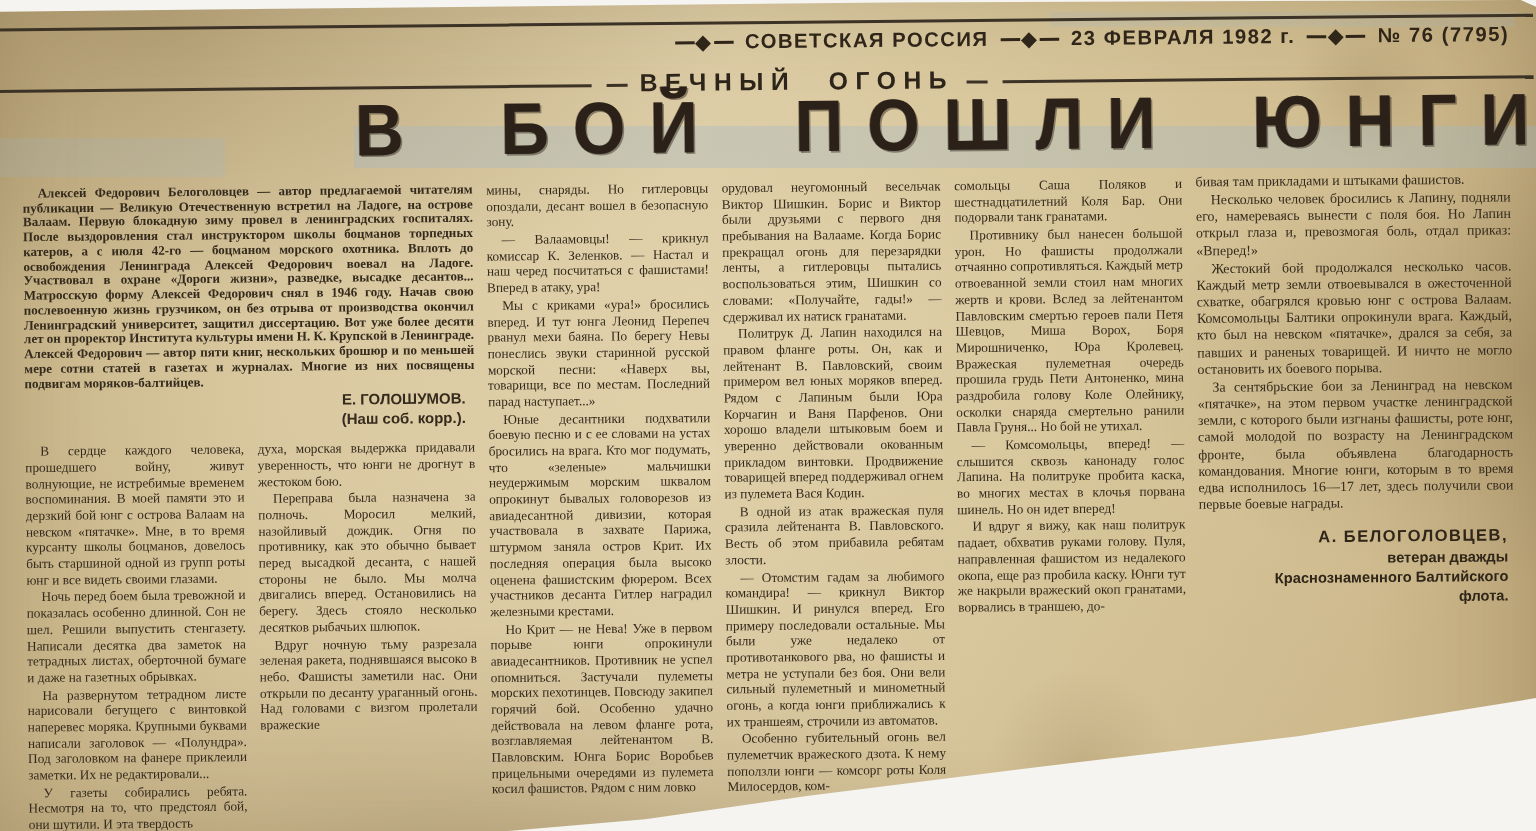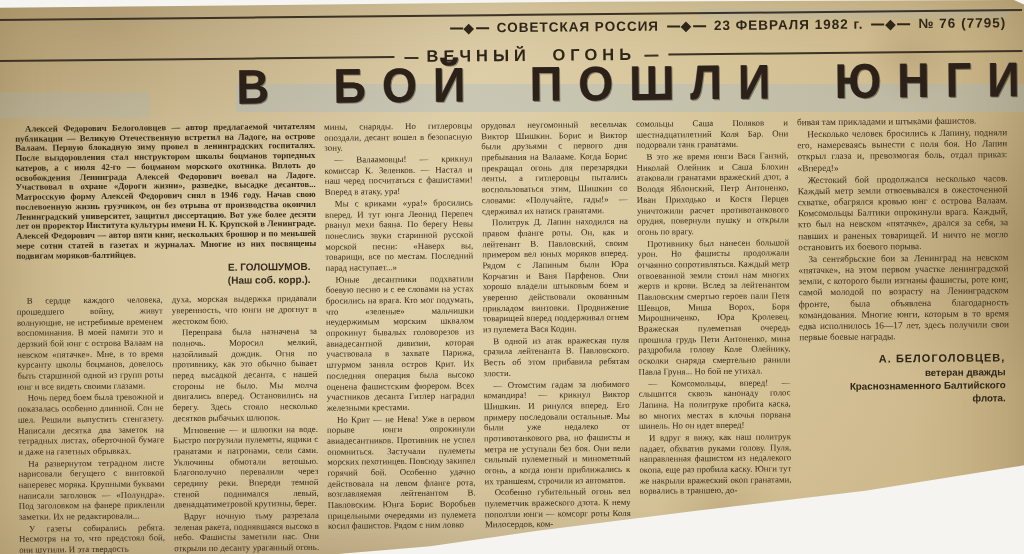--- a/index.html
+++ b/index.html
@@ -118,21 +118,20 @@
           <div class="cols2">
             <div class="col c1">
                 <p class="para">В сердце каждого человека, прошедшего войну, живут волнующие, не истребимые временем воспоминания. В моей памяти это и дерзкий бой юнг с острова Валаам на невском «пятачке». Мне, в то время курсанту школы боцманов, довелось быть старшиной одной из групп роты юнг и все видеть своими глазами.</p>
                 <p class="para">Ночь перед боем была тревожной и показалась особенно длинной. Сон не шел. Решили выпустить стенгазету. Написали десятка два заметок на тетрадных листах, оберточной бумаге и даже на газетных обрывках.</p>
                 <p class="para">На развернутом тетрадном листе нарисовали бегущего с винтовкой наперевес моряка. Крупными буквами написали заголовок — «Полундра». Под заголовком на фанере приклеили заметки. Их не редактировали...</p>
                 <p class="para">У газеты собирались ребята. Несмотря на то, что предстоял бой, они шутили. И эта твердость</p>
               </div>
             <div class="col c2 cont">
                 <p class="para">духа, морская выдержка придавали уверенность, что юнги не дрогнут в жестоком бою.</p>
                 <p class="para">Переправа была назначена за полночь. Моросил мелкий, назойливый дождик. Огня по противнику, как это обычно бывает перед высадкой десанта, с нашей стороны не было. Мы молча двигались вперед. Остановились на берегу. Здесь стояло несколько десятков рыбачьих шлюпок.</p>
-                <p class="para">Мгновение — и шлюпки на воде. Быстро погрузили пулеметы, ящики с гранатами и патронами, сели сами. Уключины обмотали ветошью. Благополучно перевалили через середину реки. Впереди темной стеной поднимался левый, двенадцатиметровой крутизны, берег.</p>
                 <p class="para">Вдруг ночную тьму разрезала зеленая ракета, поднявшаяся высоко в небо. Фашисты заметили нас. Они открыли по десанту ураганный огонь. Над головами с визгом пролетали вражеские</p>
               </div>
           </div>
         </div>
 
         <div class="col c3 cont">
             <p class="para">мины, снаряды. Но гитлеровцы опоздали, десант вошел в безопасную зону.</p>
             <p class="para">— Валаамовцы! — крикнул комиссар К. Зеленков. — Настал и наш черед посчитаться с фашистами! Вперед в атаку, ура!</p>
             <p class="para">Мы с криками «ура!» бросились вперед. И тут юнга Леонид Перепеч рванул мехи баяна. По берегу Невы понеслись звуки старинной русской морской песни: «Наверх вы, товарищи, все по местам. Последний парад наступает...»</p>
             <p class="para">Юные десантники подхватили боевую песню и с ее словами на устах бросились на врага. Кто мог подумать, что «зеленые» мальчишки неудержимым морским шквалом опрокинут бывалых головорезов из авиадесантной дивизии, которая участвовала в захвате Парижа, штурмом заняла остров Крит. Их последняя операция была высоко оценена фашистским фюрером. Всех участников десанта Гитлер наградил железными крестами.</p>
@@ -140,21 +139,20 @@
           </div>
         <div class="col c4 cont">
             <p class="para">орудовал неугомонный весельчак Виктор Шишкин. Борис и Виктор были друзьями с первого дня пребывания на Валааме. Когда Борис прекращал огонь для перезарядки ленты, а гитлеровцы пытались воспользоваться этим, Шишкин со словами: «Получайте, гады!» — сдерживал их натиск гранатами.</p>
             <p class="para">Политрук Д. Лапин находился на правом фланге роты. Он, как и лейтенант В. Павловский, своим примером вел юных моряков вперед. Рядом с Лапиным были Юра Корчагин и Ваня Парфенов. Они хорошо владели штыковым боем и уверенно действовали окованным прикладом винтовки. Продвижение товарищей вперед поддерживал огнем из пулемета Вася Кодин.</p>
             <p class="para">В одной из атак вражеская пуля сразила лейтенанта В. Павловского. Весть об этом прибавила ребятам злости.</p>
             <p class="para">— Отомстим гадам за любимого командира! — крикнул Виктор Шишкин. И ринулся вперед. Его примеру последовали остальные. Мы были уже недалеко от противотанкового рва, но фашисты и метра не уступали без боя. Они вели сильный пулеметный и минометный огонь, а когда юнги приближались к их траншеям, строчили из автоматов.</p>
             <p class="para">Особенно губительный огонь вел пулеметчик вражеского дзота. К нему поползли юнги — комсорг роты Коля Милосердов, ком-</p>
           </div>
         <div class="col c5 cont">
             <p class="para">сомольцы Саша Поляков и шестнадцатилетний Коля Бар. Они подорвали танк гранатами.</p>
-            <p class="para">В это же время юнги Вася Ганзий, Николай Олейник и Саша Блохин атаковали гранатами вражеский дзот, а Володя Яблонский, Петр Антоненко, Иван Приходько и Костя Перцев уничтожили расчет противотанкового орудия, повернули пушку и открыли огонь по врагу.</p>
             <p class="para">Противнику был нанесен большой урон. Но фашисты продолжали отчаянно сопротивляться. Каждый метр отвоеванной земли стоил нам многих жертв и крови. Вслед за лейтенантом Павловским смертью героев пали Петя Шевцов, Миша Ворох, Боря Мирошниченко, Юра Кролевец. Вражеская пулеметная очередь прошила грудь Пети Антоненко, мина раздробила голову Коле Олейнику, осколки снаряда смертельно ранили Павла Груня... Но бой не утихал.</p>
             <p class="para">— Комсомольцы, вперед! — слышится сквозь канонаду голос Лапина. На политруке пробита каска, во многих местах в клочья порвана шинель. Но он идет вперед!</p>
             <p class="para">И вдруг я вижу, как наш политрук падает, обхватив руками голову. Пуля, направленная фашистом из недалекого окопа, еще раз пробила каску. Юнги тут же накрыли вражеский окоп гранатами, ворвались в траншею, до-</p>
           </div>
 
         <div class="col c6 cont">
           <div>
               <p class="para">бивая там прикладами и штыками фашистов.</p>
               <p class="para">Несколько человек бросились к Лапину, подняли его, намереваясь вынести с поля боя. Но Лапин открыл глаза и, превозмогая боль, отдал приказ: «Вперед!»</p>
               <p class="para">Жестокий бой продолжался несколько часов. Каждый метр земли отвоевывался в ожесточенной схватке, обагрялся кровью юнг с острова Валаам. Комсомольцы Балтики опрокинули врага. Каждый, кто был на невском «пятачке», дрался за себя, за павших и раненых товарищей. И ничто не могло остановить их боевого порыва.</p>

